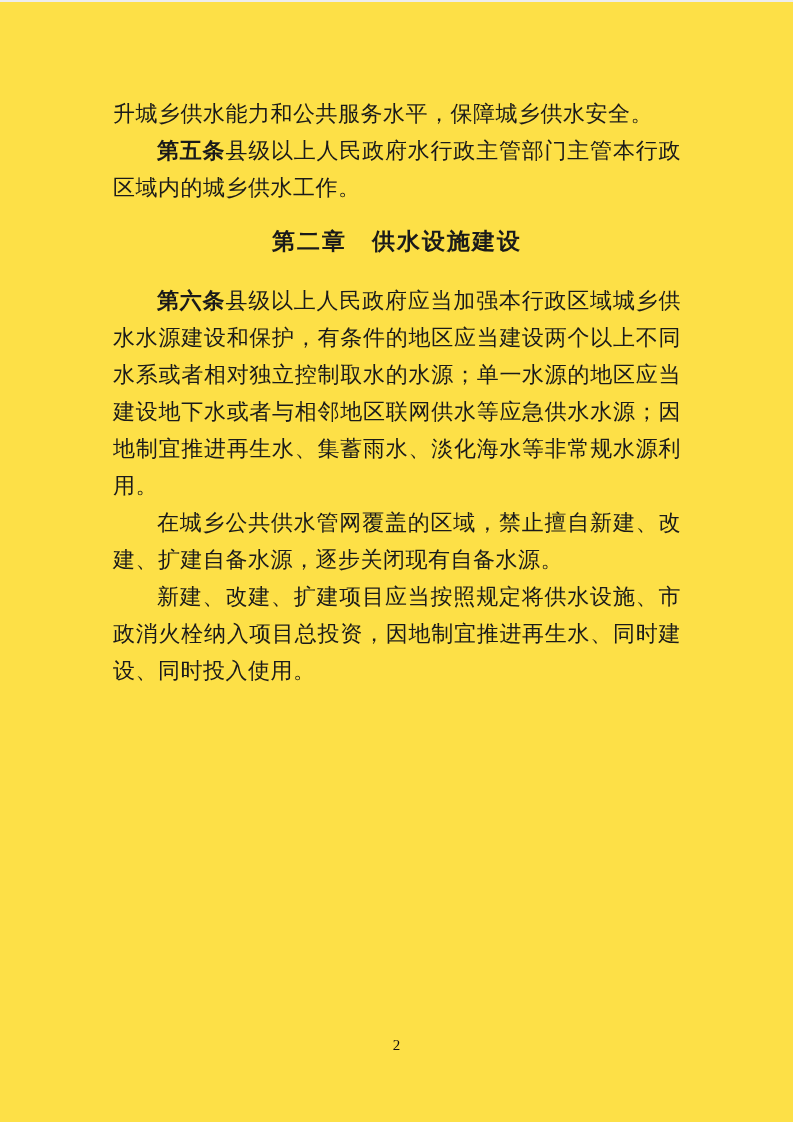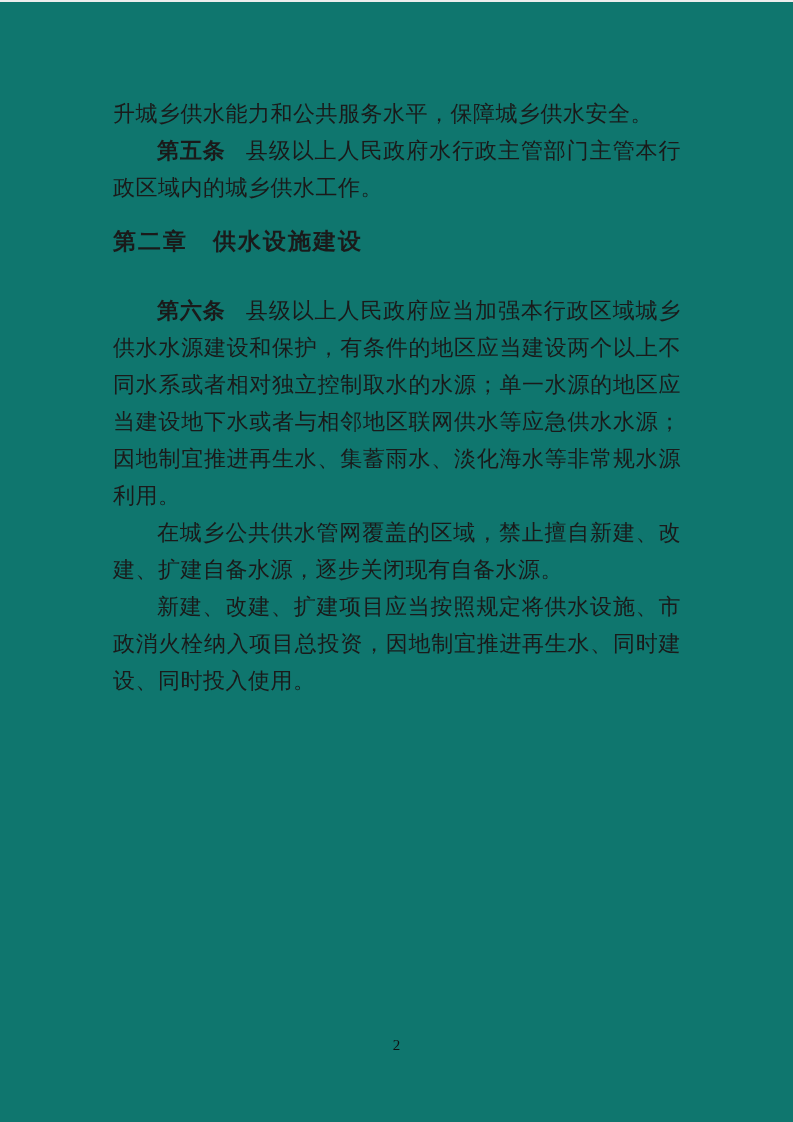--- a/index.html
+++ b/index.html
@@ -4,21 +4,21 @@
 <style>
   html, body {
     margin: 0;
     padding: 0;
     background: #ffffff;
   }
   .page {
     position: relative;
     width: 793px;
     height: 1122px;
-    background: #0f766e;
+    background: #fde047;
     overflow: hidden;
     color: #1a1a1a;
   }
   .top-edge {
     position: absolute;
     top: 0; left: 0; right: 0;
     height: 2px;
     background: #ededed;
   }
   .doc-body {
@@ -36,25 +36,25 @@
   .doc-body p {
     margin: 0;
     text-indent: 44px;
   }
   .doc-body p.continuation {
     text-indent: 0;
   }
   .article-label {
     font-weight: 700;
     font-family: "Liberation Sans", "DejaVu Sans", sans-serif;
-    margin-right: 20px;
   }
   .chapter-heading {
-    margin: 17px 0 32px 0;
+    margin: 17px 0 22px 0;
     text-indent: 0 !important;
+    text-align: center;
     font-family: Liberation Sans, sans-serif;
     font-weight: 700;
     font-size: 23px;
     line-height: 37px;
     letter-spacing: 2px;
   }
   .page-footer {
     position: absolute;
     left: 0;
     right: 0;

